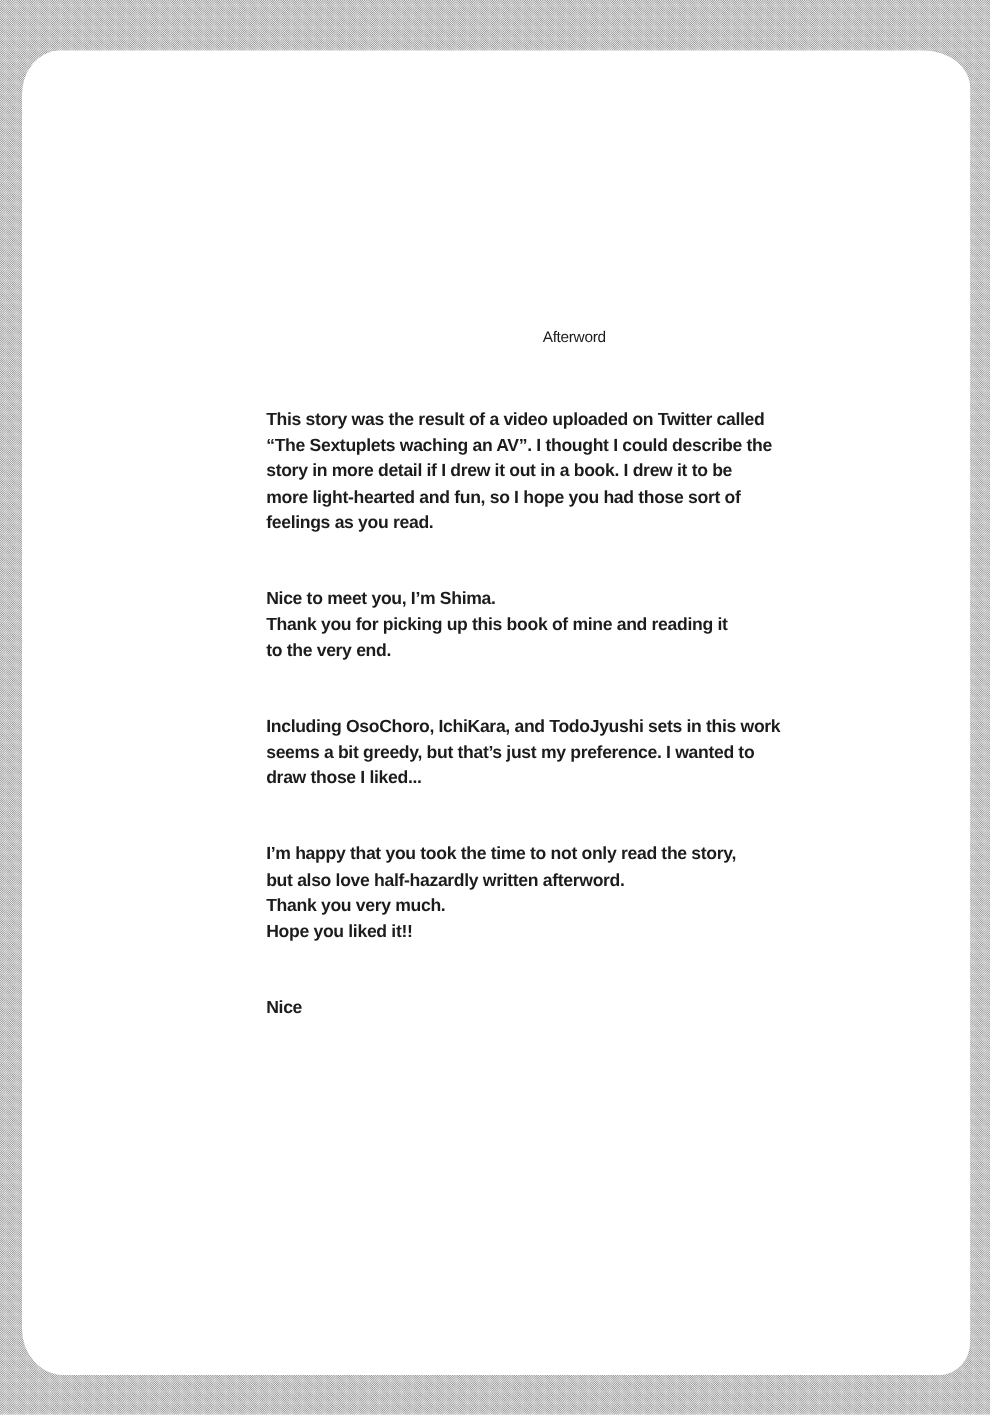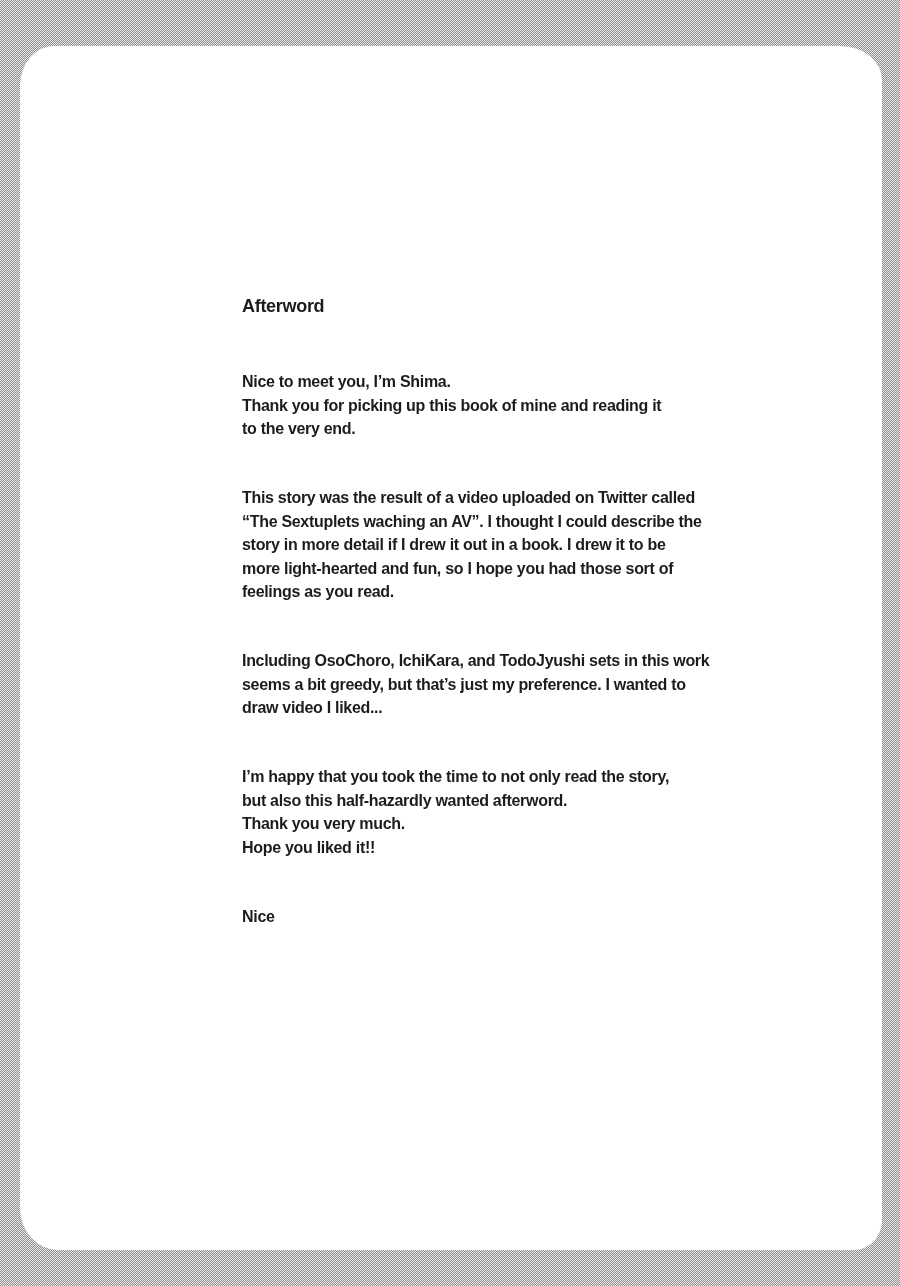--- a/index.html
+++ b/index.html
@@ -36,50 +36,51 @@
     width: 560px;
     color: #1c1c1c;
     font-family: "Liberation Sans", "DejaVu Sans", sans-serif;
     font-weight: 700;
     font-size: 16px;
     line-height: 23.5px;
     letter-spacing: -0.3px;
     white-space: pre-line;
   }
   .content h1 {
-    font-size: 18px;
-    font-weight: 700;
+    font-size: 14px;
+    font-weight: 400;
     margin: 0 0 29px 0;
     line-height: 24px;
+    text-align: center;
   }
   .content p {
     margin: 0 0 22px 0;
   }
   .signature {
     margin-top: 24px;
   }
 </style>
 </head>
 <body>
 
 <div class="scene">
   <div class="paper">
     <div class="content">
       <h1>Afterword</h1>
-      <p>Nice to meet you, I’m Shima.
-Thank you for picking up this book of mine and reading it
-to the very end.</p>
       <p>This story was the result of a video uploaded on Twitter called
 “The Sextuplets waching an AV”. I thought I could describe the
 story in more detail if I drew it out in a book. I drew it to be
 more light-hearted and fun, so I hope you had those sort of
 feelings as you read.</p>
+      <p>Nice to meet you, I’m Shima.
+Thank you for picking up this book of mine and reading it
+to the very end.</p>
       <p>Including OsoChoro, IchiKara, and TodoJyushi sets in this work
 seems a bit greedy, but that’s just my preference. I wanted to
-draw video I liked...</p>
+draw those I liked...</p>
       <p>I’m happy that you took the time to not only read the story,
-but also this half-hazardly wanted afterword.
+but also love half-hazardly written afterword.
 Thank you very much.
 Hope you liked it!!</p>
       <p class="signature">Nice</p>
     </div>
   </div>
 </div>
 
 </body></html>

